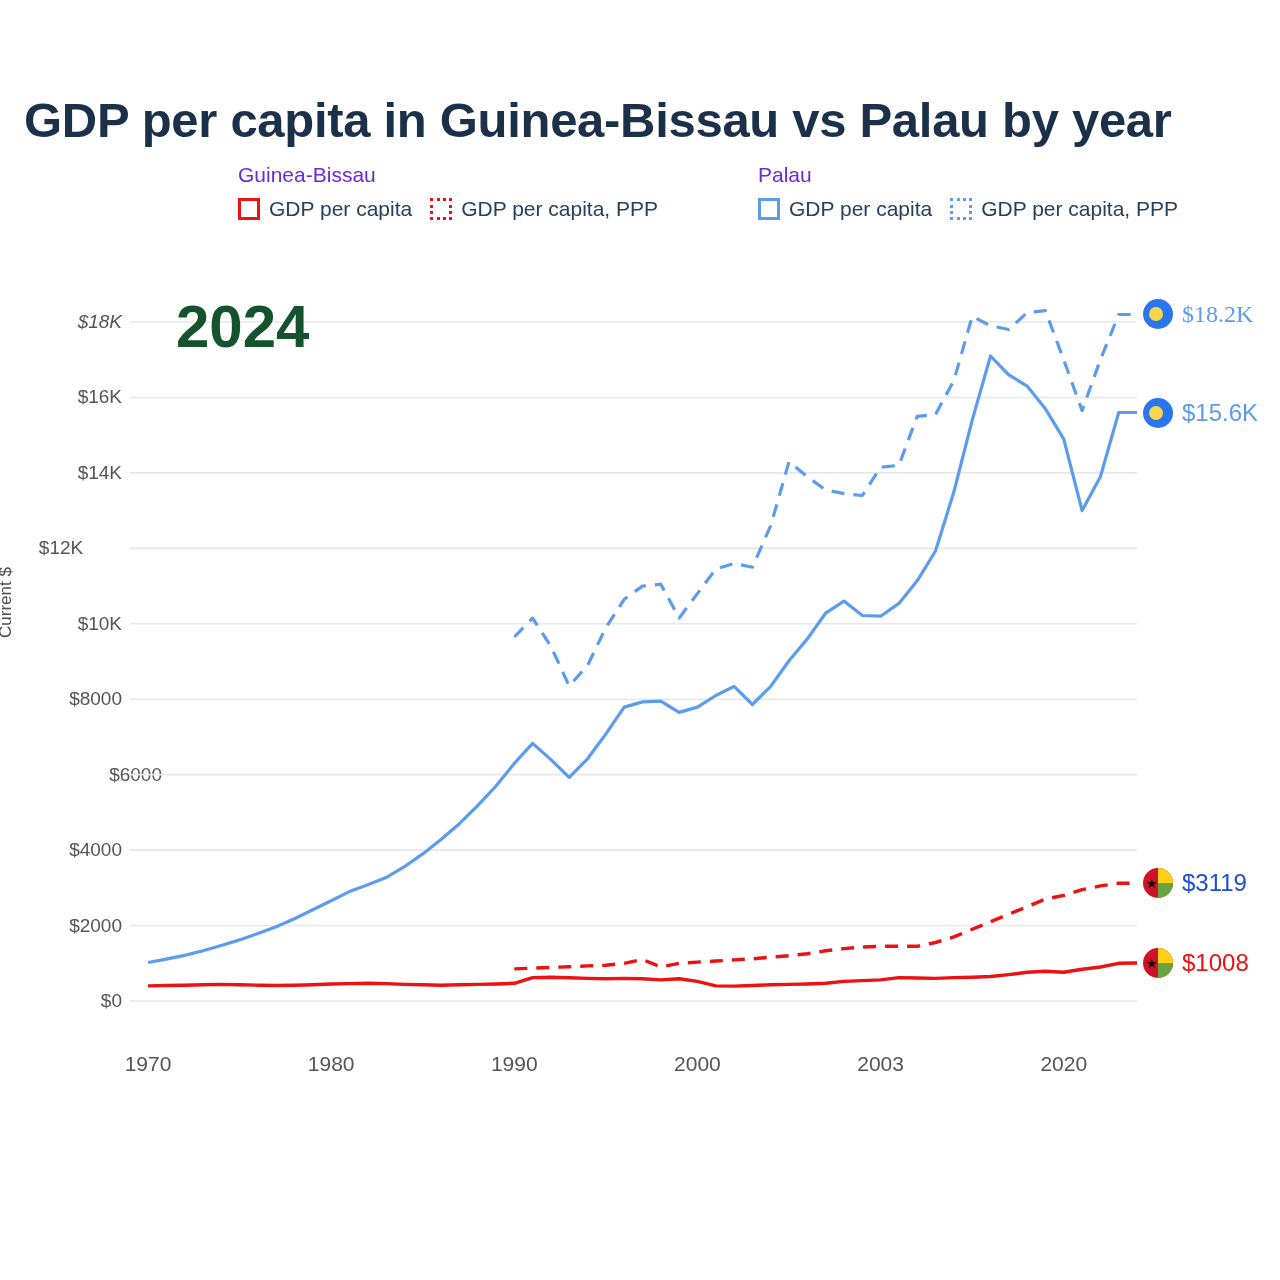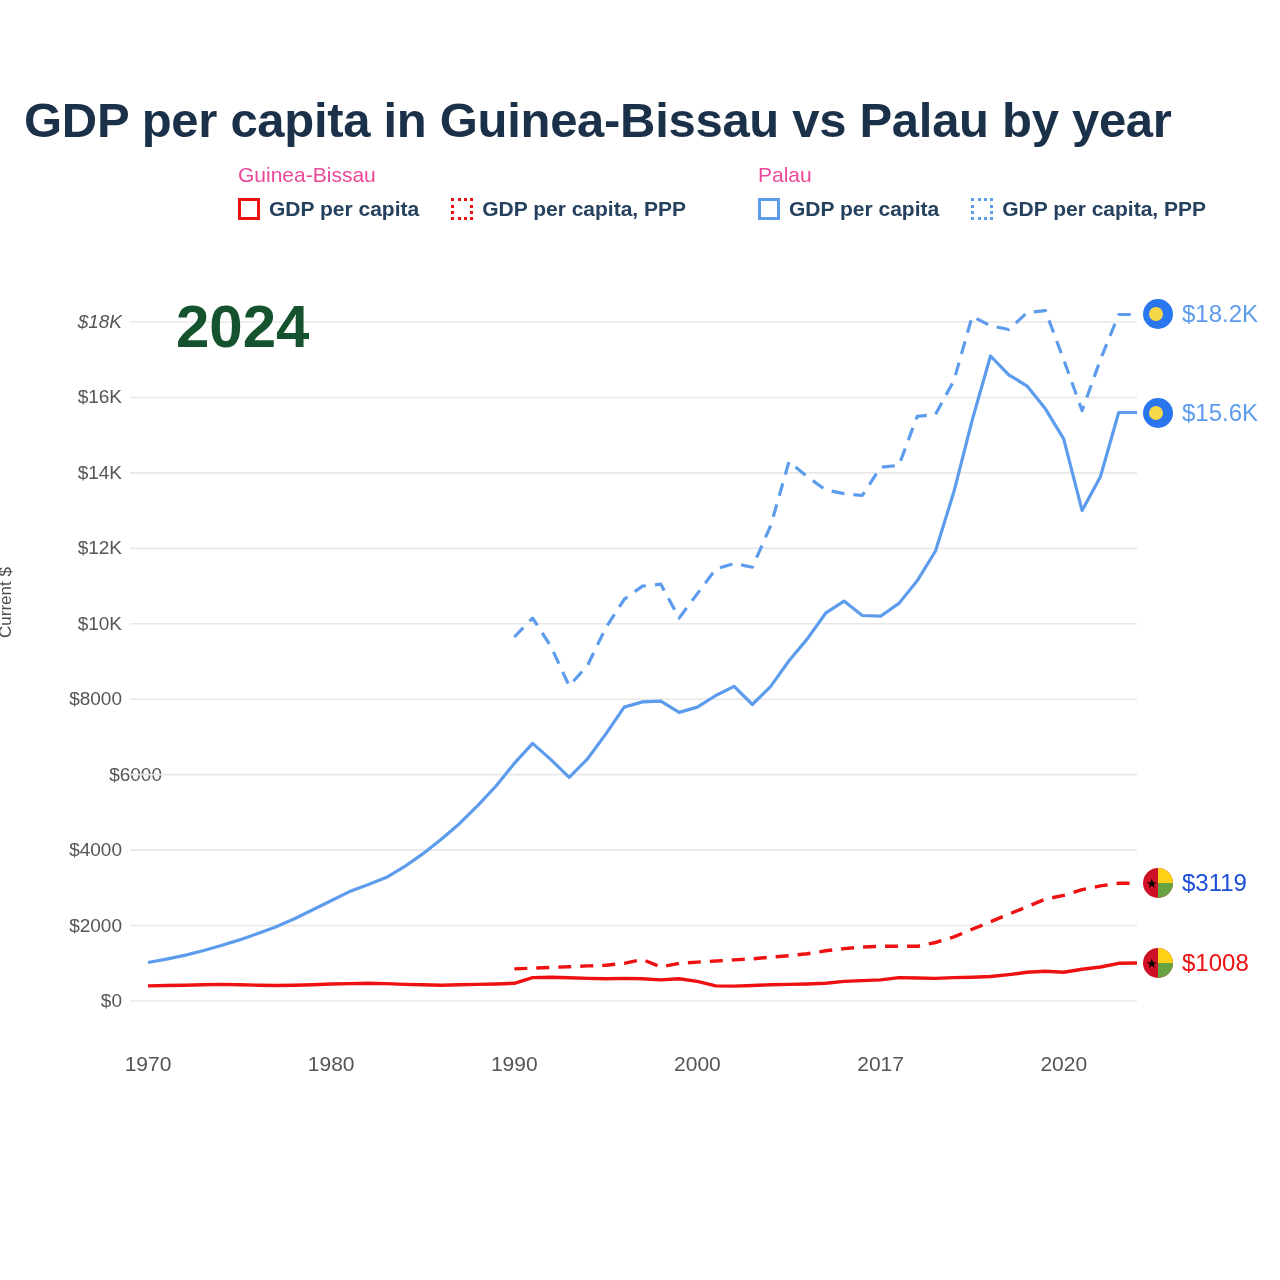--- a/index.html
+++ b/index.html
@@ -16,22 +16,22 @@
   .title{
     position:absolute;left:24px;top:92px;
     font-size:49px;font-weight:bold;letter-spacing:-0.3px;
     color:#1b3049;white-space:nowrap;
   }
 
   .legend{position:absolute;left:238px;top:163px;width:1020px;height:80px;}
   .lg-group{position:absolute;top:0;}
   .lg-group.g0{left:0;}
   .lg-group.g1{left:520px;}
-  .lg-title{font-size:21px;color:#ec4899;line-height:24px;white-space:nowrap;}
-  .lg-items{position:absolute;top:35px;left:0;display:flex;align-items:center;gap:32px;white-space:nowrap;font-weight:bold;}
+  .lg-title{font-size:21px;color:#6d28d9;line-height:24px;white-space:nowrap;}
+  .lg-items{position:absolute;top:35px;left:0;display:flex;align-items:center;gap:18px;white-space:nowrap;}
   .lg-item{display:flex;align-items:center;gap:9px;}
   .lg-swatch{width:22px;height:22px;box-sizing:border-box;background:#fff;}
   .lg-label{font-size:21px;color:#26415e;line-height:22px;}
 
   
   .plot{position:absolute;left:0;top:0;width:1280px;height:1280px;}
   .ylabel{
     position:absolute;left:-4px;top:638px;
     transform:rotate(-90deg);transform-origin:left top;
     font-size:17px;color:#4d4d4d;white-space:nowrap;
@@ -109,52 +109,52 @@
 
   <div class="plot">
     <div class="ylabel">Current $</div>
     <div id="yticks">
         <div class="ytick" style="top: 1001px; left: 0px;">$0</div>
         <div class="ytick" style="top: 925.556px; left: 0px;">$2000</div>
         <div class="ytick" style="top: 850.111px; left: 0px;">$4000</div>
         <div class="ytick" style="top: 774.667px; left: 0px; margin-left: 40px;">$6000</div>
         <div class="ytick" style="top: 699.222px; left: 0px;">$8000</div>
         <div class="ytick" style="top: 623.778px; left: 0px;">$10K</div>
-        <div class="ytick" style="top: 548.333px; left: 0px;">$12K</div>
+        <div class="ytick" style="top: 548.333px; left: 0px; text-align: center;">$12K</div>
         <div class="ytick" style="top: 472.889px; left: 0px;">$14K</div>
         <div class="ytick" style="top: 397.444px; left: 0px;">$16K</div>
         <div class="ytick" style="top: 322px; left: 0px; font-style: italic;">$18K</div>
       </div>
     <div id="xticks">
         <div class="xtick" style="left: 148px;">1970</div>
         <div class="xtick" style="left: 331.148px;">1980</div>
         <div class="xtick" style="left: 514.296px;">1990</div>
         <div class="xtick" style="left: 697.444px;">2000</div>
-        <div class="xtick" style="left: 880.593px;">2017</div>
+        <div class="xtick" style="left: 880.593px;">2003</div>
         <div class="xtick" style="left: 1063.74px;">2020</div>
       </div>
     <svg id="svg" width="1280" height="1280" style="position:absolute;left:0;top:0;">
         <line x1="130" x2="1137" y1="1001" y2="1001" stroke="#e8e8e8" stroke-width="1.6"></line>
         <line x1="130" x2="1137" y1="925.5555555555555" y2="925.5555555555555" stroke="#e8e8e8" stroke-width="1.6"></line>
         <line x1="130" x2="1137" y1="850.1111111111111" y2="850.1111111111111" stroke="#e8e8e8" stroke-width="1.6"></line>
         <line x1="130" x2="1137" y1="774.6666666666666" y2="774.6666666666666" stroke="#e8e8e8" stroke-width="1.6"></line>
         <line x1="130" x2="1137" y1="699.2222222222222" y2="699.2222222222222" stroke="#e8e8e8" stroke-width="1.6"></line>
         <line x1="130" x2="1137" y1="623.7777777777778" y2="623.7777777777778" stroke="#e8e8e8" stroke-width="1.6"></line>
         <line x1="130" x2="1137" y1="548.3333333333333" y2="548.3333333333333" stroke="#e8e8e8" stroke-width="1.6"></line>
         <line x1="130" x2="1137" y1="472.8888888888889" y2="472.8888888888889" stroke="#e8e8e8" stroke-width="1.6"></line>
         <line x1="130" x2="1137" y1="397.44444444444446" y2="397.44444444444446" stroke="#e8e8e8" stroke-width="1.6"></line>
         <line x1="130" x2="1137" y1="322" y2="322" stroke="#e8e8e8" stroke-width="1.6"></line>
         <polyline points="148.0,962.5 166.3,959.1 184.6,955.4 202.9,950.8 221.3,945.5 239.6,939.9 257.9,933.5 276.2,926.7 294.5,918.8 312.8,909.7 331.1,900.7 349.5,891.6 367.8,884.8 386.1,877.6 404.4,866.7 422.7,853.9 441.0,839.5 459.4,823.7 477.7,805.6 496.0,786.0 514.3,763.4 532.6,743.4 550.9,759.6 569.2,777.3 587.6,758.8 605.9,733.9 624.2,707.1 642.5,701.9 660.8,701.1 679.1,712.4 697.4,707.1 715.8,695.5 734.1,686.4 752.4,704.5 770.7,686.4 789.0,660.7 807.3,638.9 825.6,613.2 844.0,601.1 862.3,615.5 880.6,616.2 898.9,603.4 917.2,580.8 935.5,551.0 953.9,491.8 972.2,420.1 990.5,356.0 1008.8,374.8 1027.1,386.1 1045.4,408.8 1063.7,438.9 1082.1,510.6 1100.4,476.7 1118.7,412.5 1137.0,412.5" fill="none" stroke="#5d9cec" stroke-width="3.2" stroke-linejoin="round" stroke-linecap="butt"></polyline>
         <polyline points="514.3,637.0 532.6,618.1 550.9,646.4 569.2,686.0 587.6,665.3 605.9,627.5 624.2,599.3 642.5,586.1 660.8,584.2 679.1,618.1 697.4,593.6 715.8,569.1 734.1,563.4 752.4,567.2 770.7,525.7 789.0,461.6 807.3,476.7 825.6,489.9 844.0,493.6 862.3,495.5 880.6,467.2 898.9,465.3 917.2,416.3 935.5,414.4 953.9,380.5 972.2,316.3 990.5,325.8 1008.8,329.5 1027.1,312.6 1045.4,310.7 1063.7,359.7 1082.1,410.6 1100.4,359.7 1118.7,314.5 1137.0,314.5" fill="none" stroke="#5d9cec" stroke-width="3.2" stroke-linejoin="round" stroke-linecap="butt" stroke-dasharray="13,9"></polyline>
         <polyline points="148.0,985.9 166.3,985.5 184.6,985.2 202.9,984.8 221.3,984.4 239.6,984.8 257.9,985.2 276.2,985.5 294.5,985.3 312.8,984.8 331.1,984.0 349.5,983.6 367.8,983.3 386.1,983.6 404.4,984.4 422.7,984.8 441.0,985.2 459.4,984.8 477.7,984.4 496.0,984.0 514.3,983.3 532.6,977.6 550.9,977.2 569.2,977.8 587.6,978.4 605.9,978.7 624.2,978.4 642.5,978.7 660.8,979.9 679.1,978.7 697.4,981.4 715.8,985.9 734.1,986.1 752.4,985.5 770.7,984.8 789.0,984.4 807.3,984.0 825.6,983.3 844.0,981.4 862.3,980.6 880.6,979.9 898.9,977.6 917.2,978.0 935.5,978.4 953.9,977.6 972.2,977.2 990.5,976.5 1008.8,974.6 1027.1,972.3 1045.4,971.2 1063.7,972.3 1082.1,969.3 1100.4,967.0 1118.7,963.3 1137.0,963.0" fill="none" stroke="#ee1111" stroke-width="3.4" stroke-linejoin="round" stroke-linecap="butt"></polyline>
         <polyline points="514.3,968.9 532.6,968.2 550.9,967.4 569.2,966.7 587.6,965.9 605.9,965.2 624.2,963.3 642.5,959.5 660.8,967.0 679.1,963.3 697.4,962.1 715.8,961.0 734.1,959.9 752.4,958.8 770.7,957.2 789.0,955.7 807.3,953.8 825.6,950.8 844.0,948.6 862.3,947.1 880.6,946.3 898.9,946.3 917.2,946.3 935.5,942.5 953.9,936.9 972.2,929.3 990.5,921.8 1008.8,914.2 1027.1,906.7 1045.4,899.1 1063.7,895.4 1082.1,889.7 1100.4,885.9 1118.7,883.3 1137.0,883.3" fill="none" stroke="#ee1111" stroke-width="3.4" stroke-linejoin="round" stroke-linecap="butt" stroke-dasharray="13,9"></polyline>
       </svg>
     <div class="watermark">2024</div>
     <div id="endlabels">
-        <div class="endlabel" style="left: 1143px; top: 314.456px;">
+        <div class="endlabel" style="left: 1143px; top: 314.456px; font-family: Liberation Serif, serif;">
           <span class="flag flag-palau">
             <span class="dot"></span>
           </span>
           <span class="txt" style="color: rgb(93, 156, 236);">$18.2K</span>
         </div>
         <div class="endlabel" style="left: 1143px; top: 412.533px;">
           <span class="flag flag-palau">
             <span class="dot"></span>
           </span>
           <span class="txt" style="color: rgb(93, 156, 236);">$15.6K</span>

